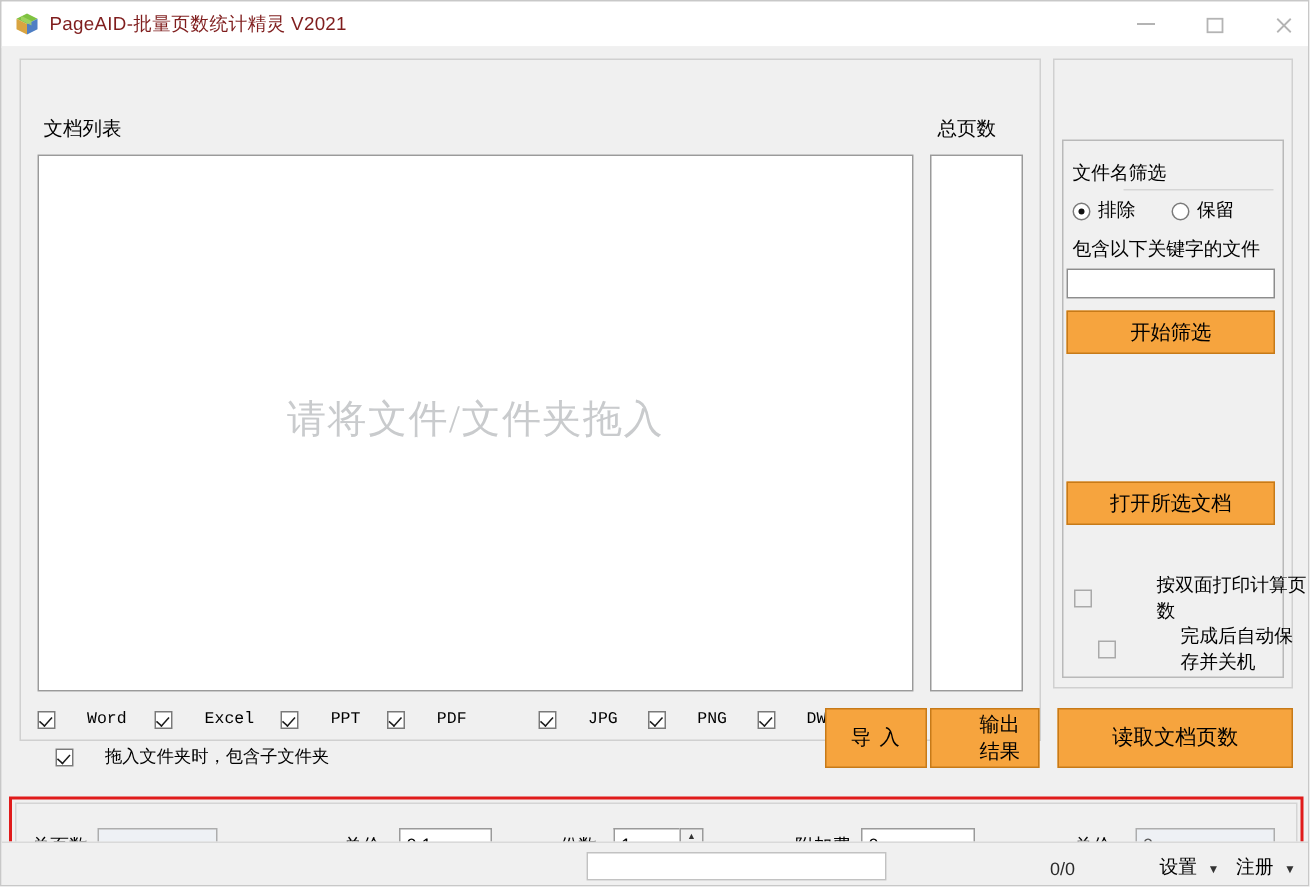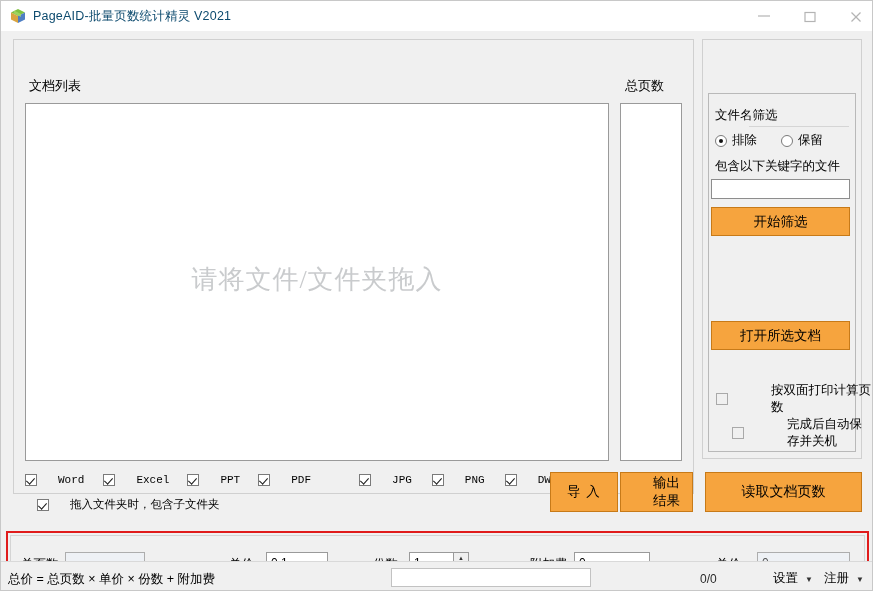--- a/index.html
+++ b/index.html
@@ -33,21 +33,21 @@
   }
   .app-icon {
     position: absolute;
     left: 9px; top: 7px;
     width: 16px; height: 16px;
   }
   .title-text {
     position: absolute;
     left: 32px; top: 7px;
     font-size: 12.5px;
-    color: #0c4a6e;
+    color: #7f1d1d;
     white-space: nowrap;
     letter-spacing: .2px;
   }
   .win-btn {
     position: absolute;
     top: 0;
     width: 46px; height: 29px;
     color: #b4b4b4;
   }
   .win-btn svg { position:absolute; left:15px; top:10px; }
@@ -529,21 +529,20 @@
     </div>
 
     <div class="fld-label lbl-extra">附加费</div>
     <input class="fld-input in-extra" type="text" value="0" style="">
 
     <div class="fld-label lbl-grandtotal">总价</div>
     <input class="fld-input readonly in-grandtotal" type="text" readonly="" value="0" style="">
   </div>
 
   <div class="statusbar">
-    <div class="formula">总价 = 总页数 × 单价 × 份数 + 附加费</div>
     <div class="progress"></div>
     <div class="progress-text">0/0</div>
     <div class="status-menu menu-settings">
       <span>设置</span>
       <span class="caret">▼</span>
     </div>
     <div class="status-menu menu-register">
       <span>注册</span>
       <span class="caret">▼</span>
     </div>

